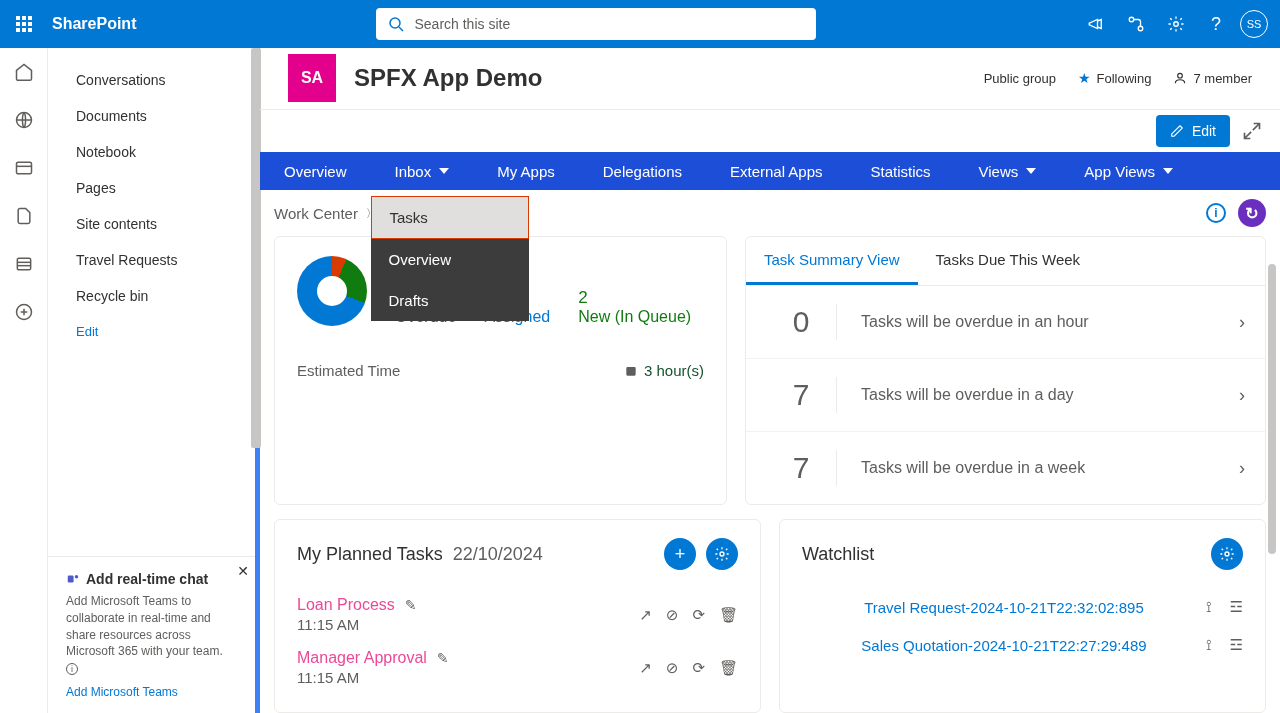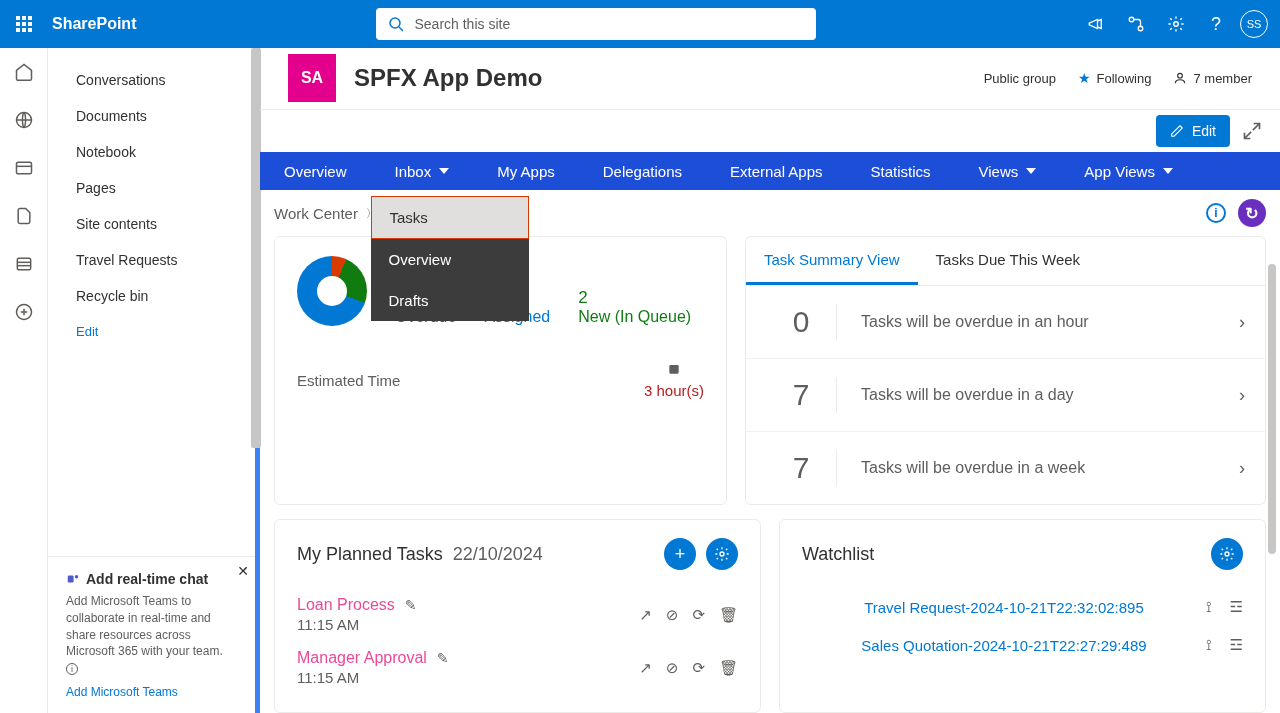--- a/index.html
+++ b/index.html
@@ -80,21 +80,21 @@
 .donut { width: 70px; height: 70px; border-radius: 50%; background: conic-gradient(#d83b01 0deg 25deg, #107c10 25deg 110deg, #0078d4 110deg 360deg); position: relative; }
 .donut::after { content:""; position:absolute; inset:20px; background:#fff; border-radius:50%; }
 .tasks-title { font-size: 20px; color: #605e5c; margin-bottom: 4px; }
 .tasks-nums { display: flex; gap: 28px; margin-top: 10px; }
 .tnum { font-size: 16px; }
 .tnum .n { font-size: 17px; display: block; }
 .tnum.overdue { color: #a4262c; }
 .tnum.assigned { color: #0078d4; }
 .tnum.new { color: #107c10; }
 .est-row { display: flex; justify-content: space-between; margin-top: 36px; color: #605e5c; font-size: 15px; align-items:center;}
-.est-row .hrs { display:flex; align-items:center; gap:6px; color:#b91c1c;flex-direction:column;}
+.est-row .hrs { display:flex; align-items:center; gap:6px; color:#14532d;}
 
 .summary-tabs { display: flex; border-bottom: 1px solid #edebe9; }
 .stab { padding: 14px 18px; font-size: 15px; color: #323130; cursor: pointer; }
 .stab.active { color: #0078d4; border-bottom: 3px solid #0078d4; }
 .srow { display: flex; align-items: center; padding: 18px 20px; border-bottom: 1px solid #f3f2f1; }
 .srow:last-child { border-bottom: none; }
 .srow .big { font-size: 30px; color: #605e5c; width: 70px; text-align: center; }
 .srow .divider { width:1px; height:36px; background:#edebe9; margin-right: 24px;}
 .srow .txt { font-size: 16px; color: #605e5c; flex: 1; }
 .srow .chev { color: #605e5c; font-size: 18px; cursor:pointer; }

